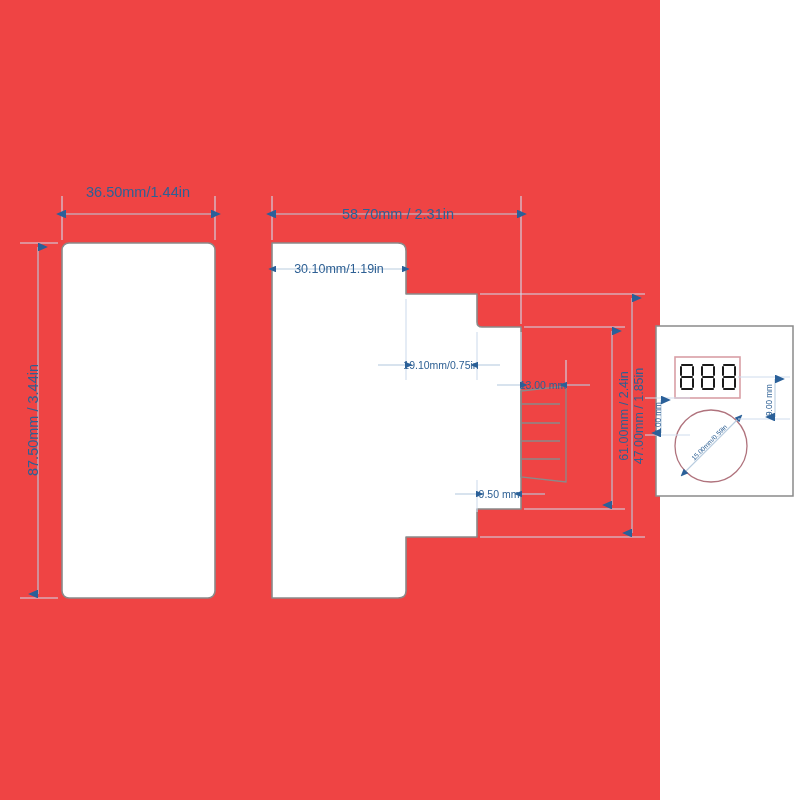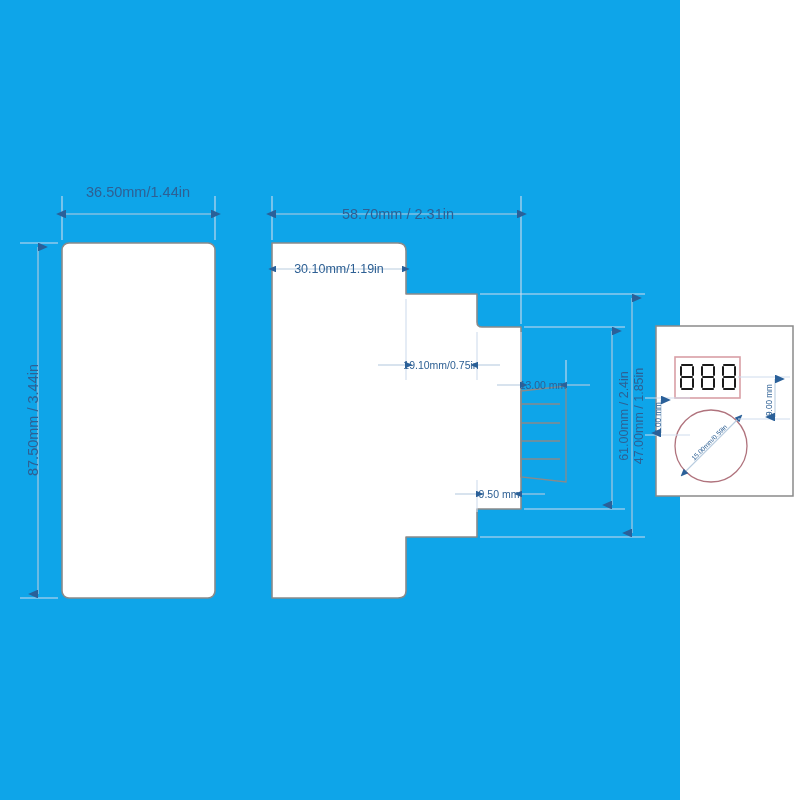--- a/index.html
+++ b/index.html
@@ -10,22 +10,21 @@
   body {
     width: 800px;
     height: 800px;
     overflow: hidden;
     font-family: "Liberation Sans", sans-serif;
   }
   #drawing-root {
     position: relative;
     width: 660px;
     height: 800px;
-    background: #0ea5e9;
-    padding-left: 20px;
+    background: #ef4444;
   }
   #drawing-svg {
     position: absolute;
     left: 0;
     top: 0;
     width: 800px;
     height: 800px;
     display: block;
   }
   .dim-text {

